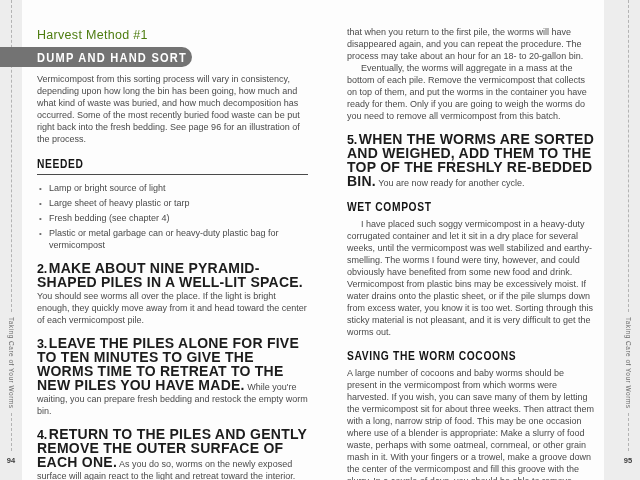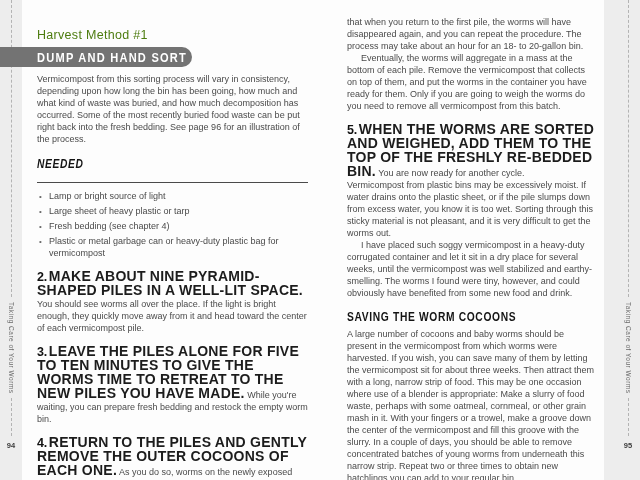--- a/index.html
+++ b/index.html
@@ -23,27 +23,27 @@
   .dash-rule { width:0; border-left:1px dashed #b3b3b3; }
   .dash-top { flex:1 1 auto; }
   .dash-bottom { flex:0 0 38px; }
   .vert-title {
     writing-mode:vertical-rl;
     font-size:6.5px; letter-spacing:0.5px; color:#6a6a6a;
     margin:5px 0; white-space:nowrap;
   }
   .folio {
     font-size:7.5px; font-weight:bold; color:#3c3c3c;
-    margin:5px 0 30px 0;
+    margin:5px 0 15px 0;
   }
 
   
   .page-col { height:480px; position:relative; }
   .page-col.left  { flex:0 0 298px; padding:28px 12px 0 15px; }
-  .page-col.right { flex:0 0 284px; padding:16px 8px 0 27px; }
+  .page-col.right { flex:0 0 284px; padding:26px 8px 0 27px; }
 
   p, li { font-size:9px; line-height:12px; color:#4a4a4a; }
   .indent { text-indent:14px; }
 
   .cond { display:inline-block; transform:scaleX(0.82); transform-origin:0 50%; white-space:nowrap; }
 
   .kicker { font-size:12.5px; color:#4d7c0f; letter-spacing:0.3px; margin-bottom:5px; }
 
   .banner {
     position:relative; z-index:2;
@@ -51,21 +51,21 @@
     width:192px; height:20px;
     background:#737373; color:#ffffff;
     border-radius:0 10px 10px 0;
     padding-left:37px;
     display:flex; align-items:center;
   }
   .banner .cond { font-size:13.5px; font-weight:bold; letter-spacing:1.5px; }
 
   .rule-heading {
     border-bottom:1px solid #4a4a4a;
-    padding-bottom:10px; margin:9px 0 8px 0;font-style:italic;
+    padding-bottom:2px; margin:9px 0 8px 0;
   }
   .rule-heading .cond, .sec-heading .cond {
     font-size:12.5px; font-weight:bold; color:#141414; letter-spacing:0.8px;
   }
   .sec-heading { margin:8px 0 3px 0; }
 
   ul.needed { list-style:none; margin:0 0 3px 0; }
   ul.needed li {
     position:relative; padding-left:12px; margin-bottom:3.5px; line-height:11.5px;
   }
@@ -112,31 +112,34 @@
       <li>Large sheet of heavy plastic or tarp</li>
       <li>Fresh bedding (see chapter 4)</li>
       <li>Plastic or metal garbage can or heavy-duty plastic bag for vermicompost</li>
     </ul>
 
 
     <p class="step"><span class="step-num">2.</span><span class="step-bold">MAKE ABOUT NINE PYRAMID-SHAPED PILES IN A WELL-LIT SPACE.</span><span> You should see worms all over the place. If the light is bright enough, they quickly move away from it and head toward the center of each vermicompost pile.</span></p>
 
     <p class="step"><span class="step-num">3.</span><span class="step-bold">LEAVE THE PILES ALONE FOR FIVE TO TEN MINUTES TO GIVE THE WORMS TIME TO RETREAT TO THE NEW PILES YOU HAVE MADE.</span><span> While you're waiting, you can prepare fresh bedding and restock the empty worm bin.</span></p>
 
-    <p class="step"><span class="step-num">4.</span><span class="step-bold">RETURN TO THE PILES AND GENTLY REMOVE THE OUTER COCOONS OF EACH ONE.</span><span> As you do so, worms on the newly exposed surface will again react to the light and retreat toward the interior. By following this procedure one pile at a time, you will find</span></p>
+    <p class="step"><span class="step-num">4.</span><span class="step-bold">RETURN TO THE PILES AND GENTLY REMOVE THE OUTER SURFACE OF EACH ONE.</span><span> As you do so, worms on the newly exposed surface will again react to the light and retreat toward the interior. By following this procedure one pile at a time, you will find</span></p>
   </div>
 
   <div class="page-col right">
     <p class="para">that when you return to the first pile, the worms will have disappeared again, and you can repeat the procedure. The process may take about an hour for an 18- to 20-gallon bin.</p>
     <p class="para indent">Eventually, the worms will aggregate in a mass at the bottom of each pile. Remove the vermicompost that collects on top of them, and put the worms in the container you have ready for them. Only if you are going to weigh the worms do you need to remove all vermicompost from this batch.</p>
 
     <p class="step"><span class="step-num">5.</span><span class="step-bold">WHEN THE WORMS ARE SORTED AND WEIGHED, ADD THEM TO THE TOP OF THE FRESHLY RE-BEDDED BIN.</span><span> You are now ready for another cycle.</span></p>
 
+    <div class="sec-heading">
+      <span class="cond">WET COMPOST</span>
+    </div>
+    <p class="para indent">I have placed such soggy vermicompost in a heavy-duty corrugated container and let it sit in a dry place for several weeks, until the vermicompost was well stabilized and earthy-smelling. The worms I found were tiny, however, and could obviously have benefited from some new food and drink.</p>
     <p class="para">Vermicompost from plastic bins may be excessively moist. If water drains onto the plastic sheet, or if the pile slumps down from excess water, you know it is too wet. Sorting through this sticky material is not pleasant, and it is very difficult to get the worms out.</p>
-    <p class="para indent">I have placed such soggy vermicompost in a heavy-duty corrugated container and let it sit in a dry place for several weeks, until the vermicompost was well stabilized and earthy-smelling. The worms I found were tiny, however, and could obviously have benefited from some new food and drink.</p>
 
     <div class="sec-heading">
       <span class="cond">SAVING THE WORM COCOONS</span>
     </div>
     <p class="para">A large number of cocoons and baby worms should be present in the vermicompost from which worms were harvested. If you wish, you can save many of them by letting the vermicompost sit for about three weeks. Then attract them with a long, narrow strip of food. This may be one occasion where use of a blender is appropriate: Make a slurry of food waste, perhaps with some oatmeal, cornmeal, or other grain mash in it. With your fingers or a trowel, make a groove down the center of the vermicompost and fill this groove with the slurry. In a couple of days, you should be able to remove concentrated batches of young worms from underneath this narrow strip. Repeat two or three times to obtain new hatchlings you can add to your regular bin.</p>
   </div>
 
   <div class="margin-strip right">
     <div class="dash-rule dash-top"></div>
     <div class="vert-title">Taking Care of Your Worms</div>

